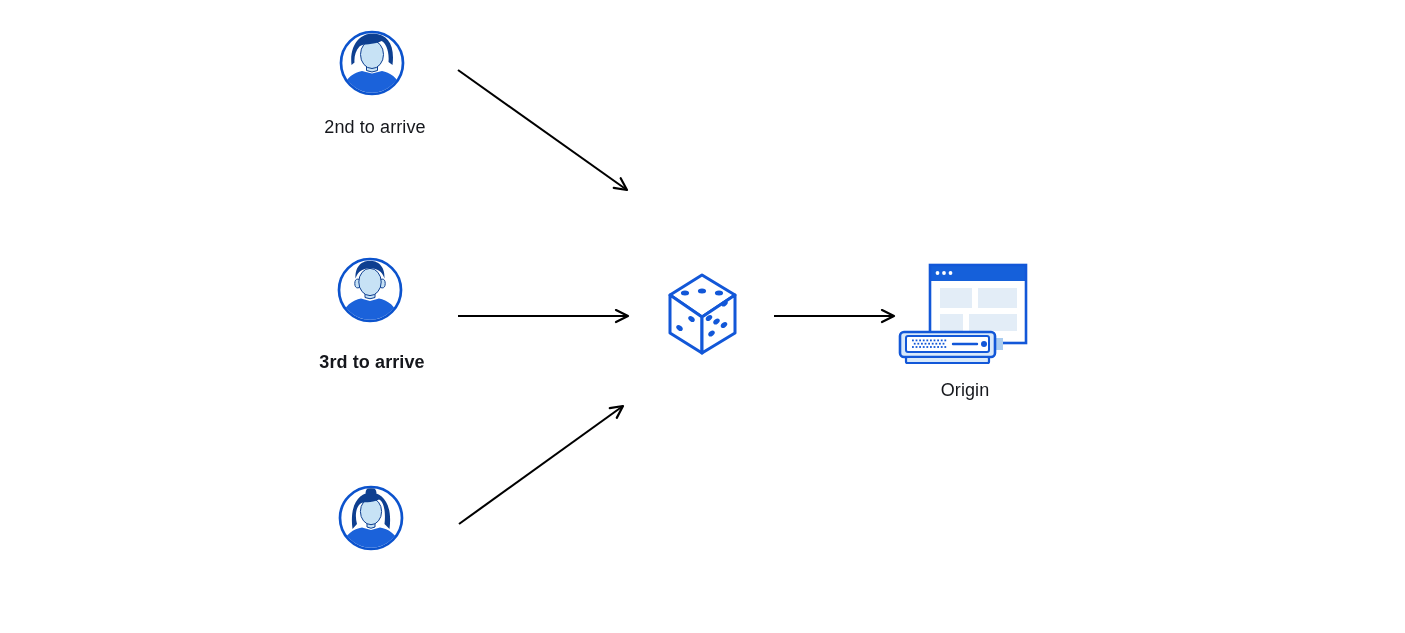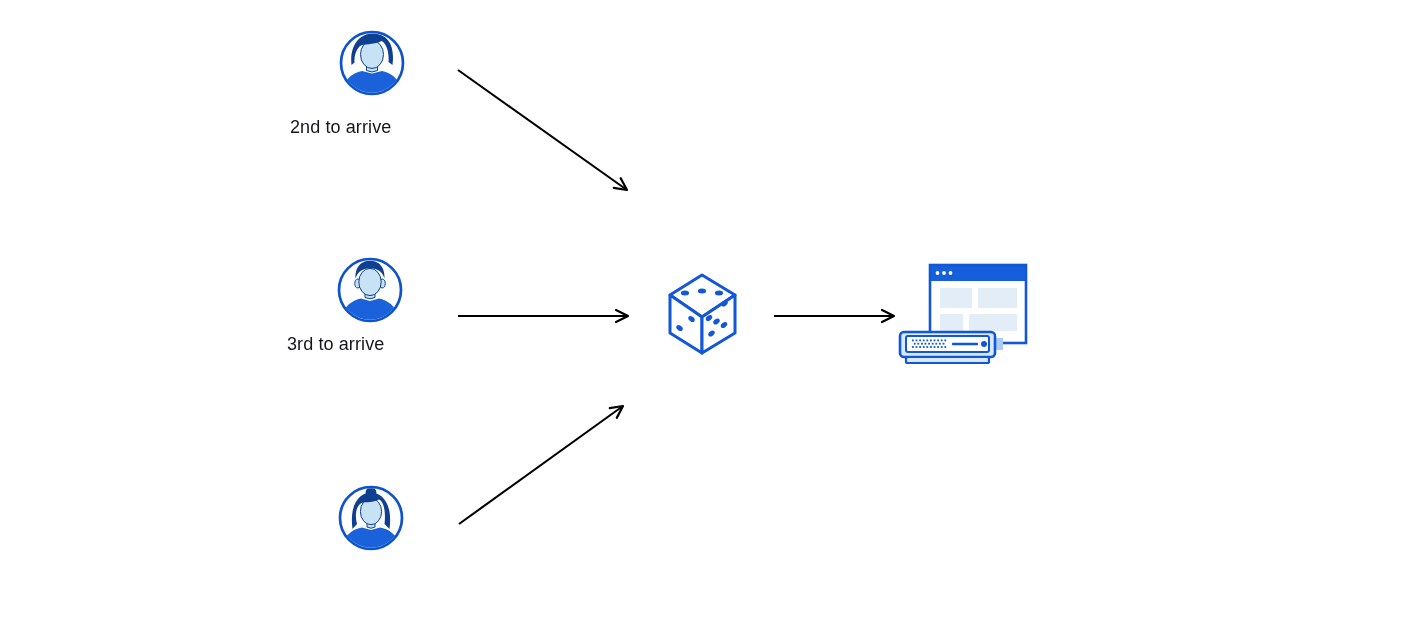--- a/index.html
+++ b/index.html
@@ -8,20 +8,21 @@
     width: 1405px;
     height: 633px;
     background: #ffffff;
     font-family: "Liberation Sans", sans-serif;
     overflow: hidden;
   }
   .abs { position: absolute; }
   .node-label {
     position: absolute;
     width: 170px;
+    text-align: center;
     font-size: 18px;
     line-height: 21px;
     color: #15171c;
     letter-spacing: 0.1px;
   }
   svg { display:block; }
   .arrows-layer { position:absolute; left:0; top:0; pointer-events:none; }
 </style>
 </head>
 <body>
@@ -69,21 +70,21 @@
       <g clip-path="url(#clipB)">
         <path d="M3,68 C6,51 16,44.2 25,42.6 L34,45 L43,42.6 C52,44.2 62,51 65,68 Z" fill="#1b62da"></path>
         <path d="M29,31 L29,41.5 Q34,44 39,41.5 L39,31 Z" fill="#c7e2f5" stroke="#0e3f90" stroke-width="1"></path>
         <ellipse cx="21.8" cy="27.5" rx="3" ry="4.4" fill="#c7e2f5" stroke="#0e3f90" stroke-width="1"></ellipse>
         <ellipse cx="46.2" cy="27.5" rx="3" ry="4.4" fill="#c7e2f5" stroke="#0e3f90" stroke-width="1"></ellipse>
         <ellipse cx="34" cy="26" rx="11.2" ry="13.6" fill="#c7e2f5" stroke="#0e3f90" stroke-width="1"></ellipse>
         <path d="M19.5,22.5 C19,9 27,4.8 34,4.8 C41,4.8 49,9 48.5,22.5 C46,14.5 40.5,12.3 34,12.5 C27.5,12.3 22,14.5 19.5,22.5 Z" fill="#0e3f90"></path>
       </g>
     </svg>
   </div>
-  <div class="node-label" style="left:287px; top:334px;">3rd to arrive</div>
+  <div class="node-label" style="left:287px; top:352px;font-weight:bold;">3rd to arrive</div>
 
   <div class="abs" style="left:337px; top:484px;">
     <svg width="68" height="68" viewBox="0 0 68 68">
       <defs>
           <clipPath id="clipC">
             <circle cx="34" cy="34" r="29.8"></circle>
           </clipPath>
         </defs>
       <circle cx="34" cy="34" r="31" fill="#ffffff" stroke="#0c53cd" stroke-width="2.7"></circle>
       <g clip-path="url(#clipC)">
@@ -171,14 +172,15 @@
             <rect x="42.2" y="84.1" width="1.8" height="1.8"></rect>
             <rect x="45.8" y="84.1" width="1.8" height="1.8"></rect>
             <rect x="49.4" y="84.1" width="1.8" height="1.8"></rect>
         </g>
         <line x1="58" y1="82" x2="82" y2="82" stroke="#1257d8" stroke-width="2.4" stroke-linecap="round"></line>
         <circle cx="89" cy="82" r="3" fill="#1257d8"></circle>
         <rect x="11" y="95" width="83" height="6" rx="1.5" fill="#d9e9fa" stroke="#1257d8" stroke-width="2.2"></rect>
       </g>
     </svg>
   </div>
+  <div class="node-label" style="left:880px; top:380px;">Origin</div>
 
 </div>
 
 </body></html>

